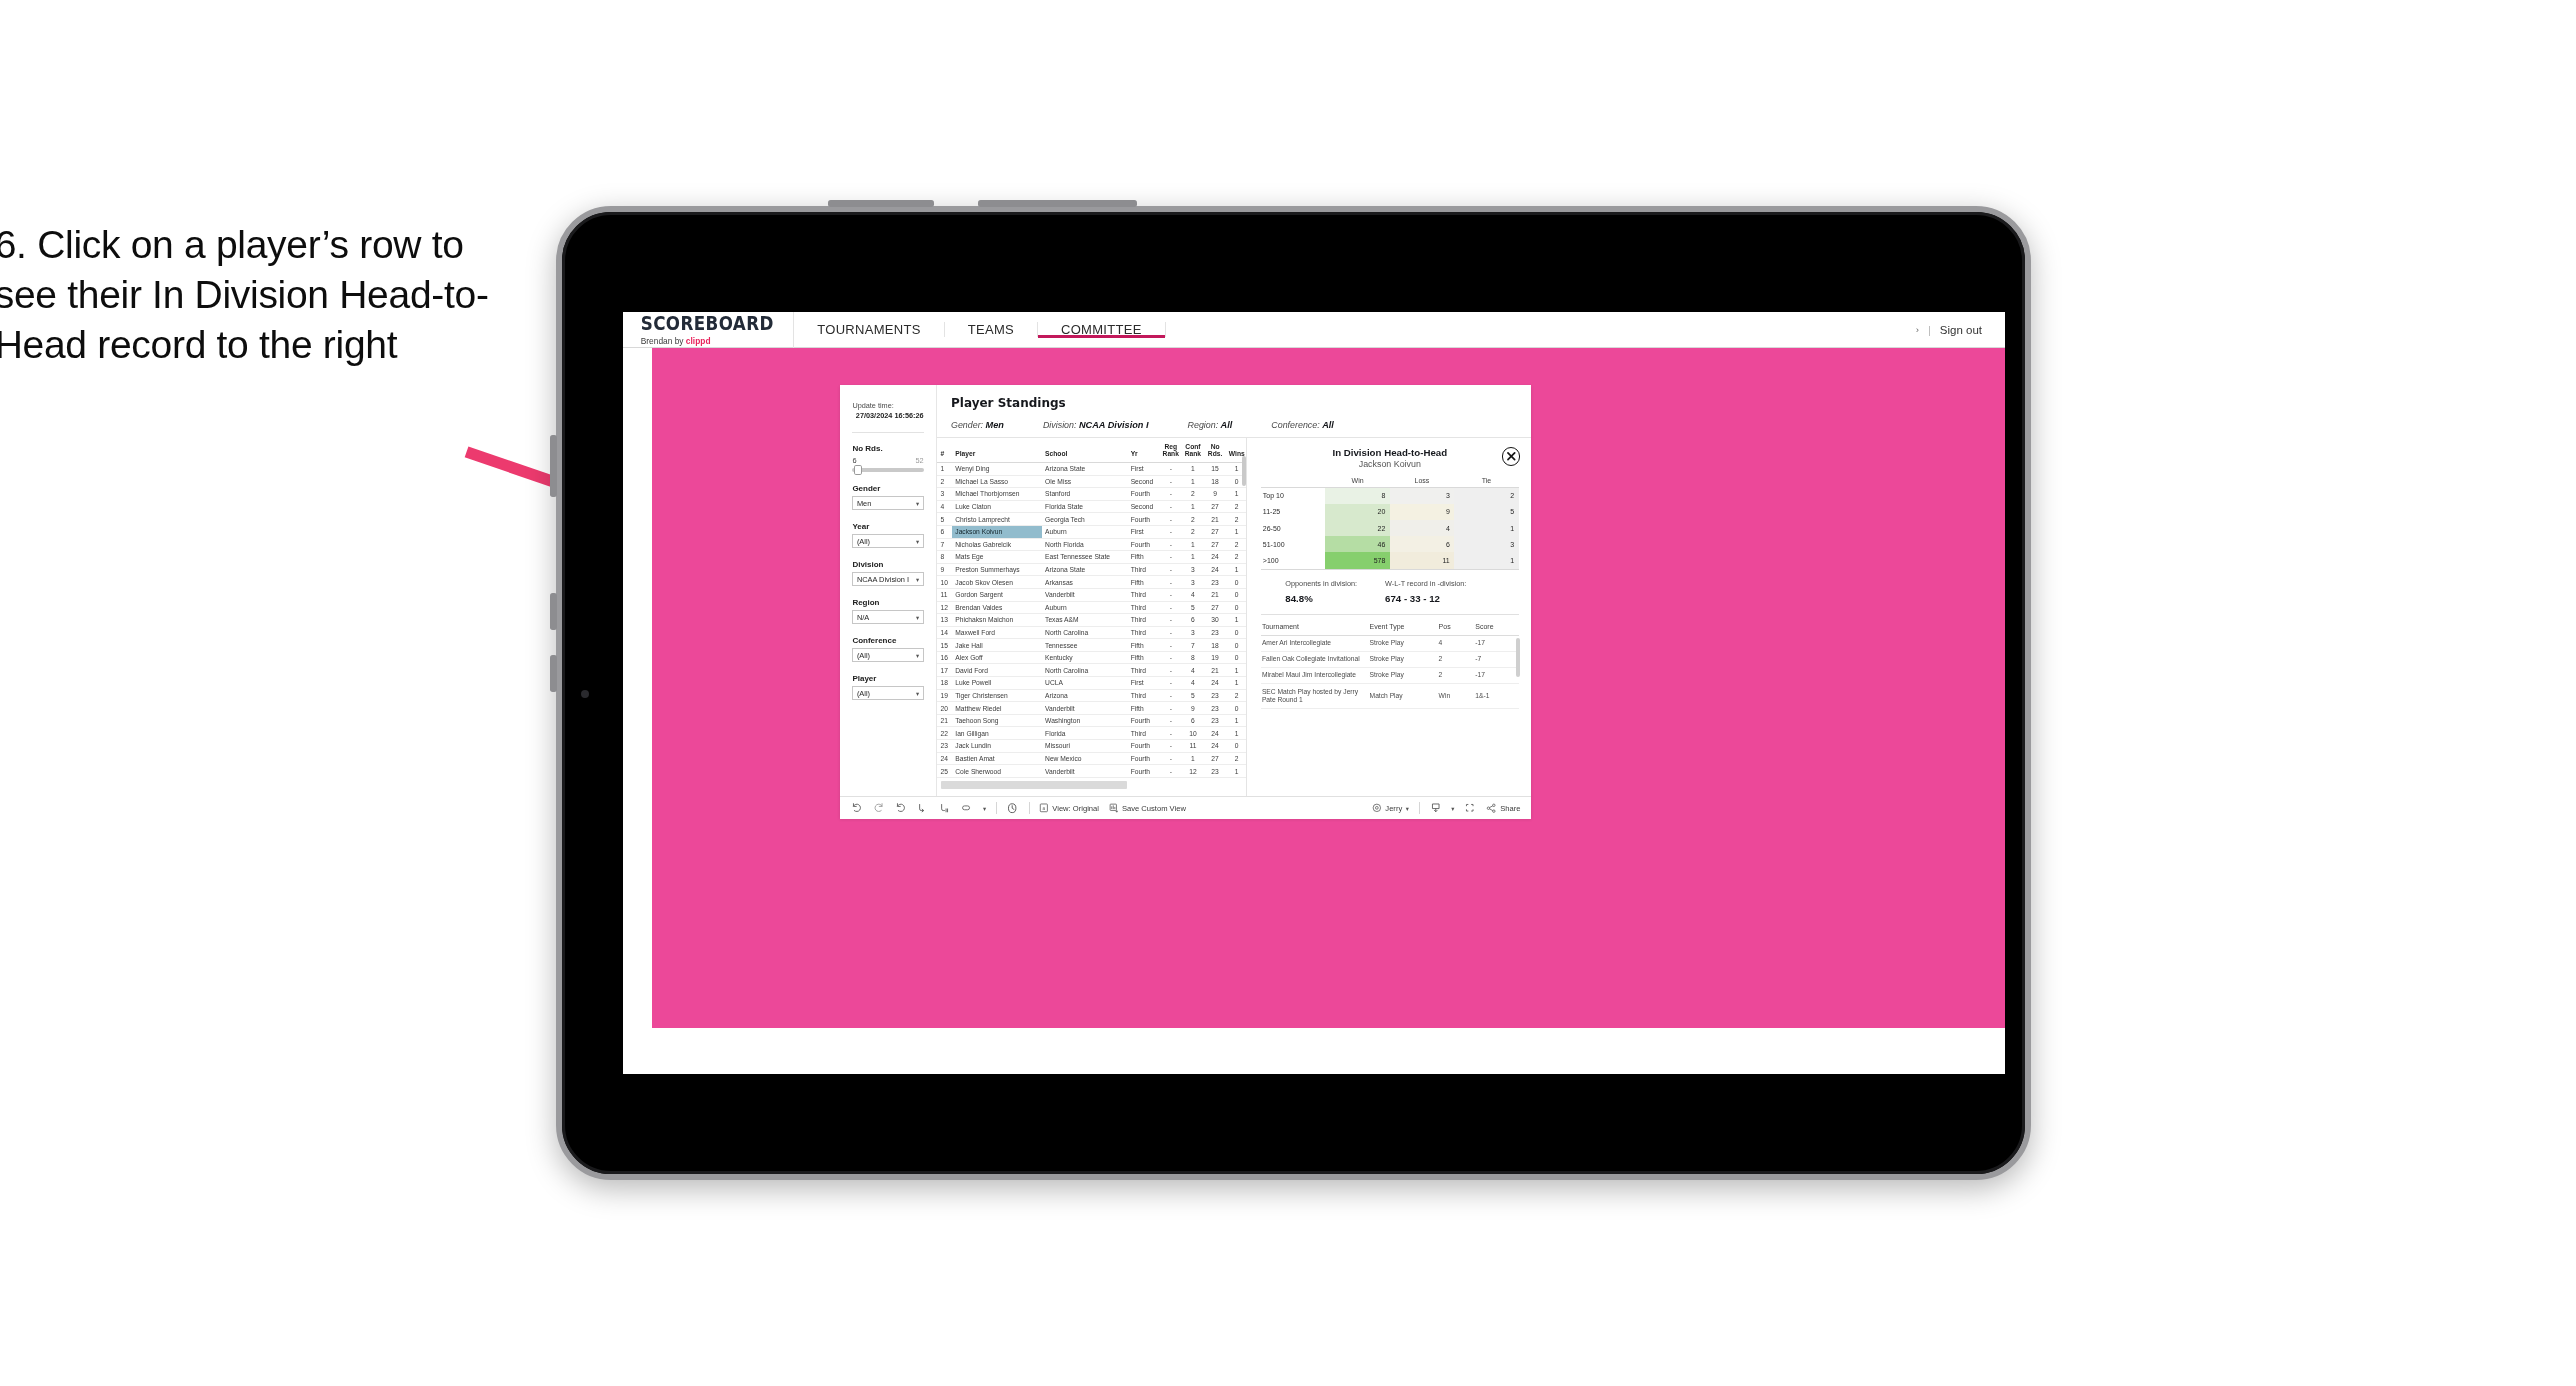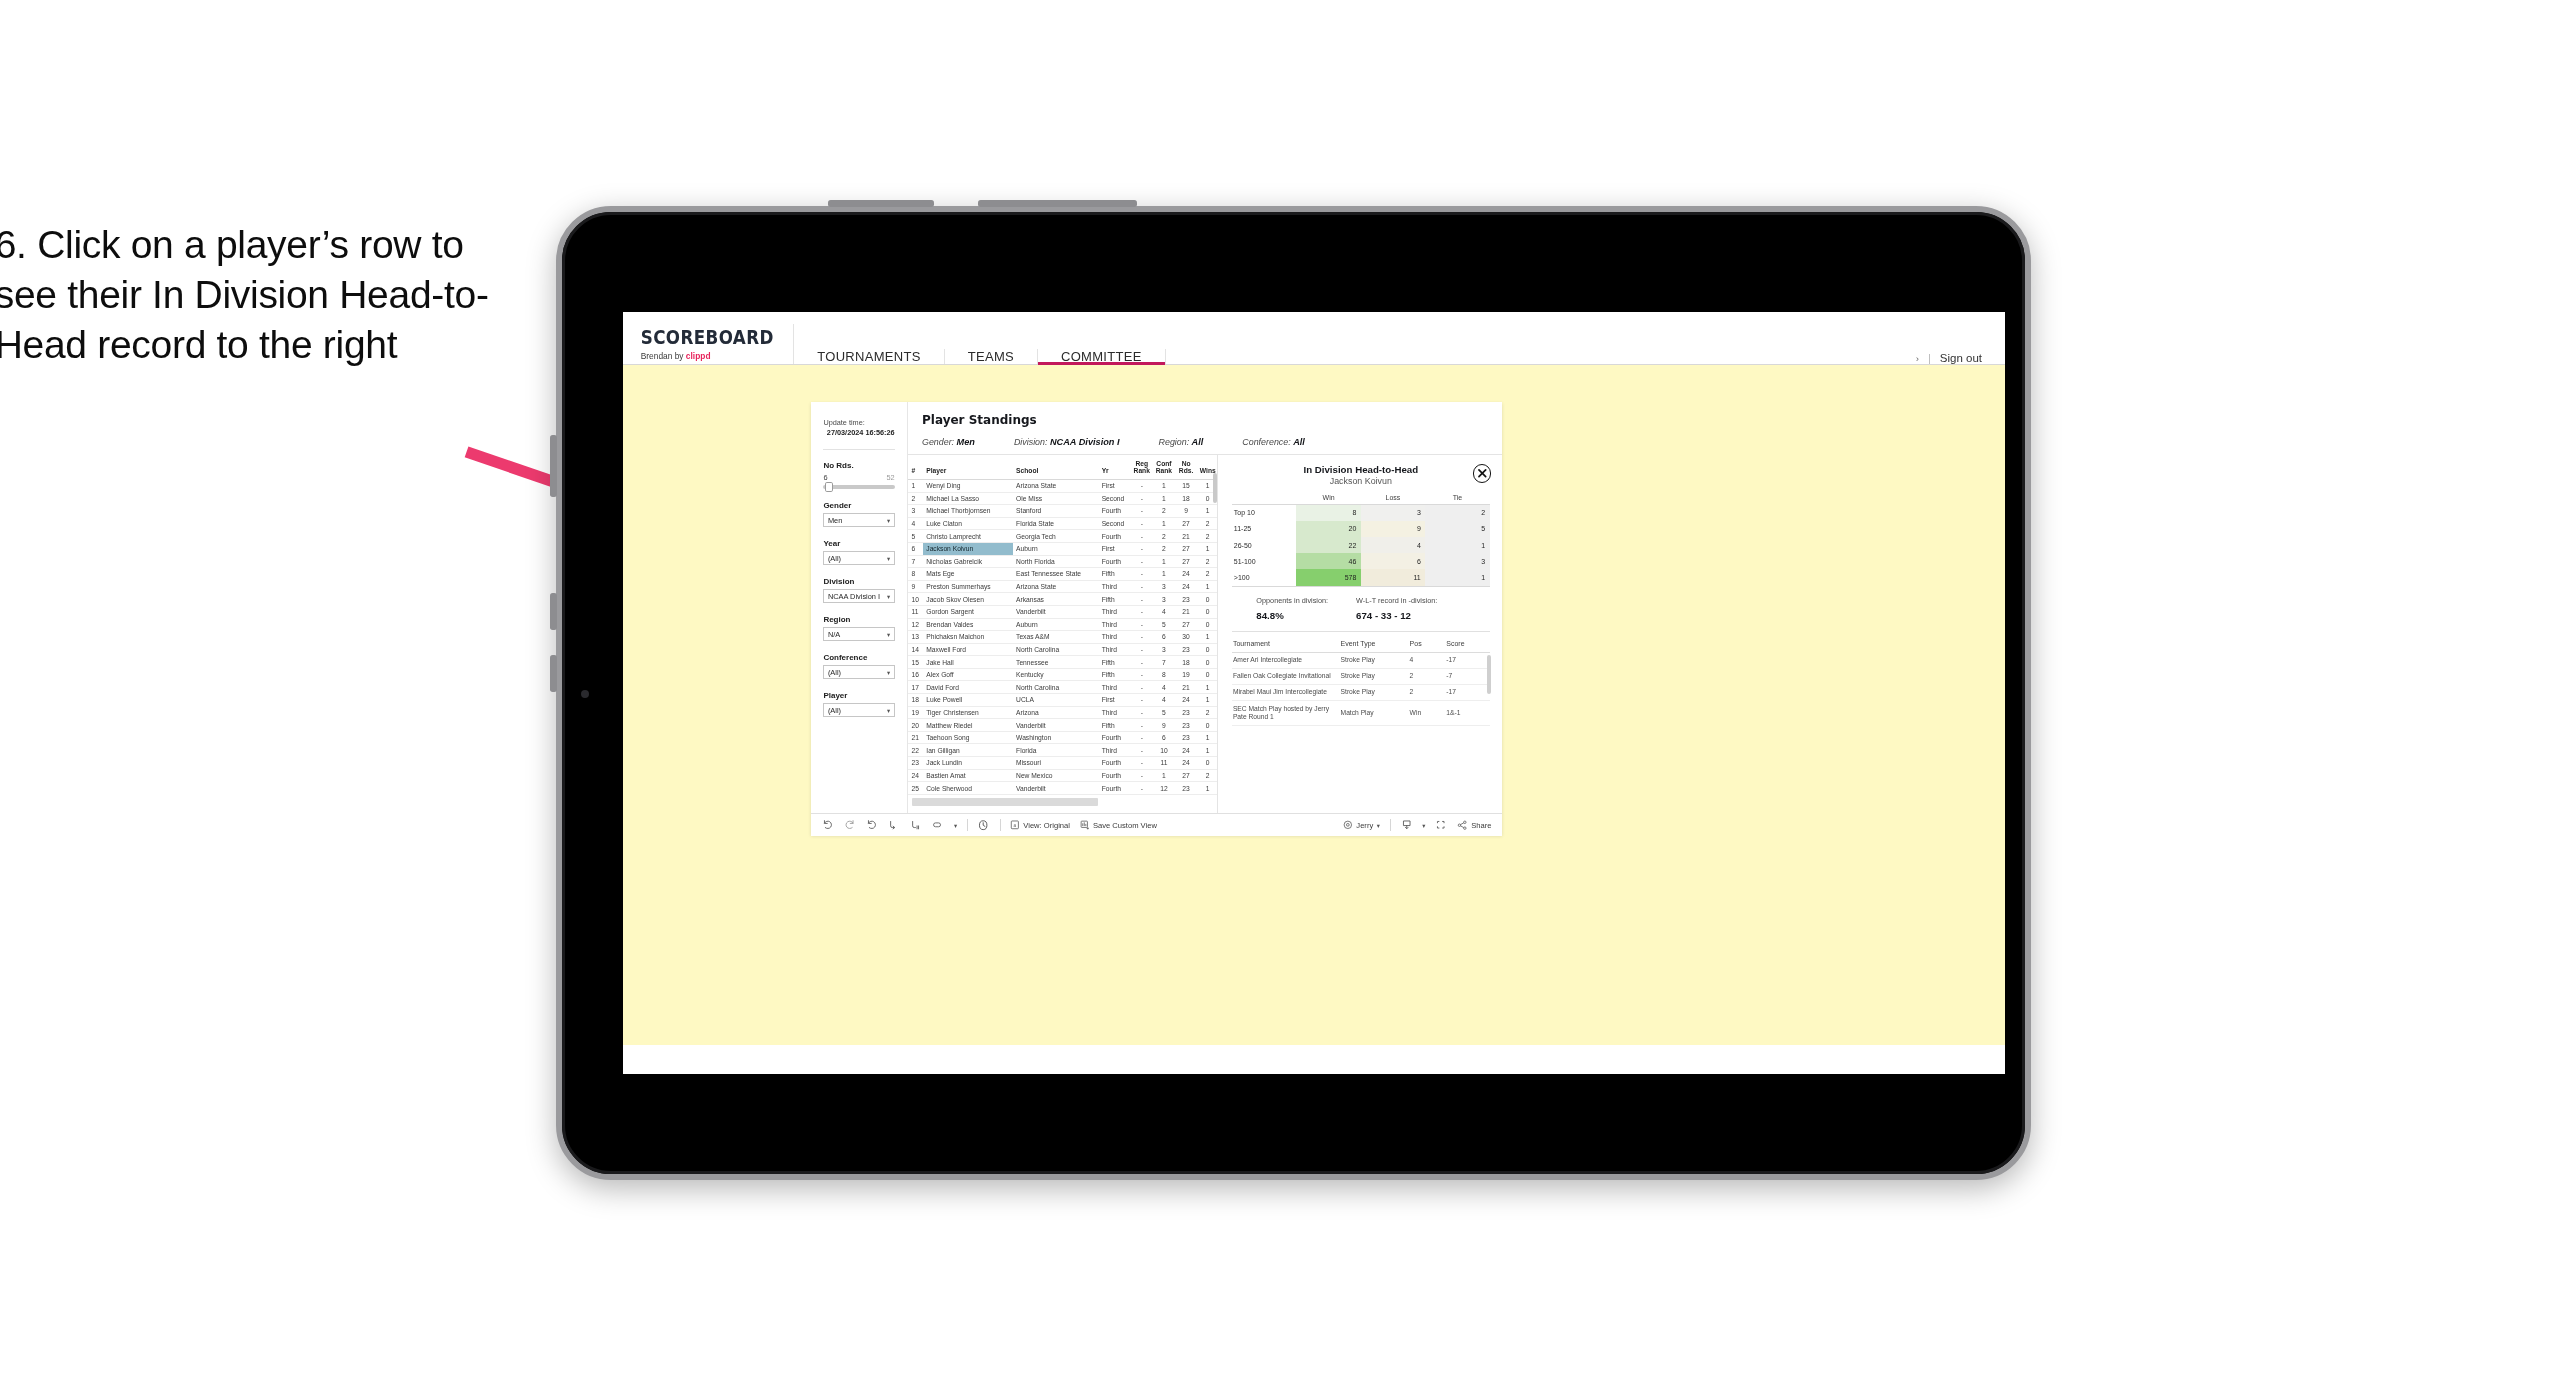--- a/index.html
+++ b/index.html
@@ -47,21 +47,21 @@
 
   
   .screen {
     position: absolute; left: 58px; top: 97px;
     width: 1382px; height: 762px;
     background: #ffffff; overflow: hidden;
   }
 
   
   .topnav {
-    height: 53px; background: #fff; display: flex; align-items: flex-end;
+    height: 36px; background: #fff; display: flex; align-items: center;
     border-bottom: 0.9px solid #d8d8d8; position: relative;
   }
   .brand { padding: 5.3px 19.5px 3.5px 17.7px; display:flex; flex-direction: column;
            justify-content: center; border-right: 0.9px solid #e3e3e3; }
   .brand-title { font-size: 18.6px; font-weight: 800; letter-spacing: 0.4px;
                  color: #232b38; font-family: "DejaVu Sans", sans-serif;
                  line-height: 1; font-stretch: condensed; }
   .brand-sub { font-size: 8.4px; color: #3a3a3a; margin-top: 2.7px; }
   .brand-sub .clippd { color: #e8245c; font-weight: 700; }
   .topnav-item {
@@ -83,21 +83,21 @@
   
   .subnav {
     height: 35px; background: #f2f2f3; display: flex; align-items: center;
     border-bottom: 0.9px solid #d3d3d5; padding-left: 19.5px; gap: 34px;
   }
   .subnav-item { font-size: 11.3px; color: #3d3d3d; letter-spacing: 0.3px;
                  cursor: pointer; white-space: nowrap; }
   .subnav-item.active { color: #e0306a; }
 
   
-  .workspace { background: #fef9c3; height: 680px; position: relative; padding-top: 35px; }
+  .workspace { background: #ec4899; height: 680px; position: relative; padding-top: 35px; margin-left: 29px; }
   .viz {
     position: absolute; left: 188px; top: 37px; width: 691px; height: 434px;
     background: #fff; box-shadow: 0 0.9px 3.5px rgba(0,0,0,0.12); display: flex;
     flex-direction: column;
   }
   .viz-body { display: flex; flex: 1; min-height: 0; }
 
   
   .filters { width: 97px; padding: 16px 12.4px 8.9px 12.4px; border-right: 0.9px solid #e6e6e6;
              display: flex; flex-direction: column; }

